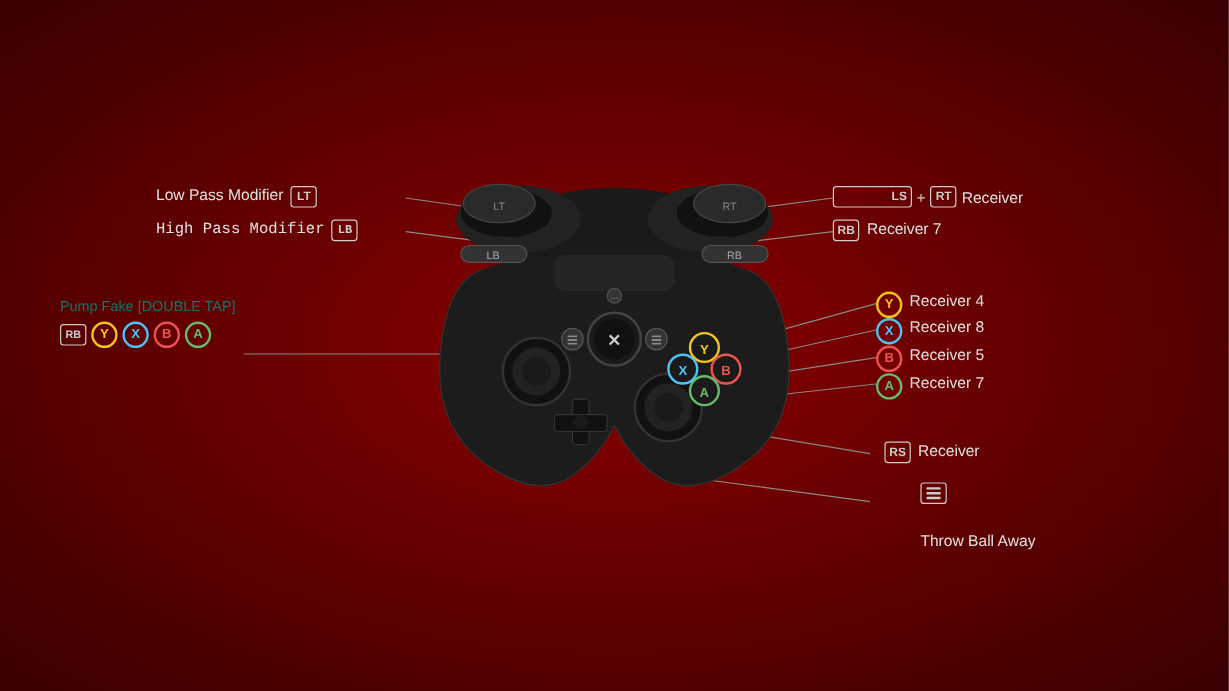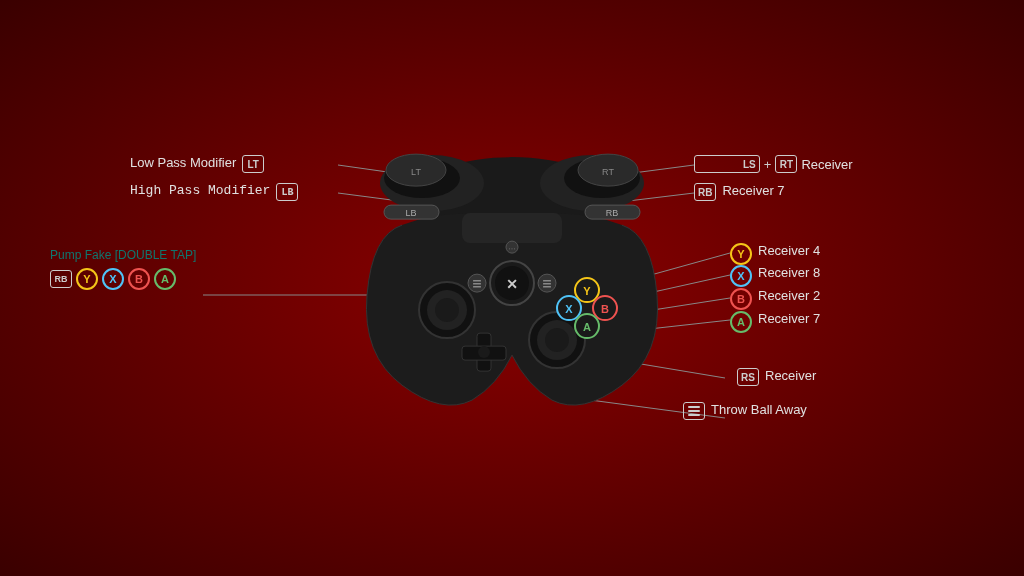--- a/index.html
+++ b/index.html
@@ -155,34 +155,34 @@
   <span>Receiver 4</span>
 </div>
 
 <div class="label right" style="position:absolute; left:730px; top:265px; gap:6px;">
   <span class="badge circle badge-x">X</span>
   <span>Receiver 8</span>
 </div>
 
 <div class="label right" style="position:absolute; left:730px; top:288px; gap:6px;">
   <span class="badge circle badge-b">B</span>
-  <span>Receiver 2</span>
+  <span>Receiver 5</span>
 </div>
 
 <div class="label right" style="position:absolute; left:730px; top:311px; gap:6px;">
   <span class="badge circle badge-a">A</span>
   <span>Receiver 7</span>
 </div>
 
 <div class="label right" style="position:absolute; left:737px; top:368px; gap:6px;">
   <span class="badge" style="border-color:#ccc;color:#ccc;">RS</span>
   <span>Receiver</span>
 </div>
 
-<div class="label right" style="position:absolute; left:683px; top:402px; gap:6px;">
+<div class="label right" style="position:absolute; left:767px; top:402px; gap:23px;flex-direction:column;">
 
   <span style="display:inline-flex;align-items:center;justify-content:center;border:1.5px solid #ccc;border-radius:3px;width:22px;height:18px;">
     <svg width="14" height="12" viewBox="0 0 14 12" xmlns="http://www.w3.org/2000/svg">
       <rect x="1" y="1" width="12" height="2" rx="1" fill="#ccc"></rect>
       <rect x="1" y="5" width="12" height="2" rx="1" fill="#ccc"></rect>
       <rect x="1" y="9" width="12" height="2" rx="1" fill="#ccc"></rect>
     </svg>
   </span>
   <span>Throw Ball Away</span>
 </div>

